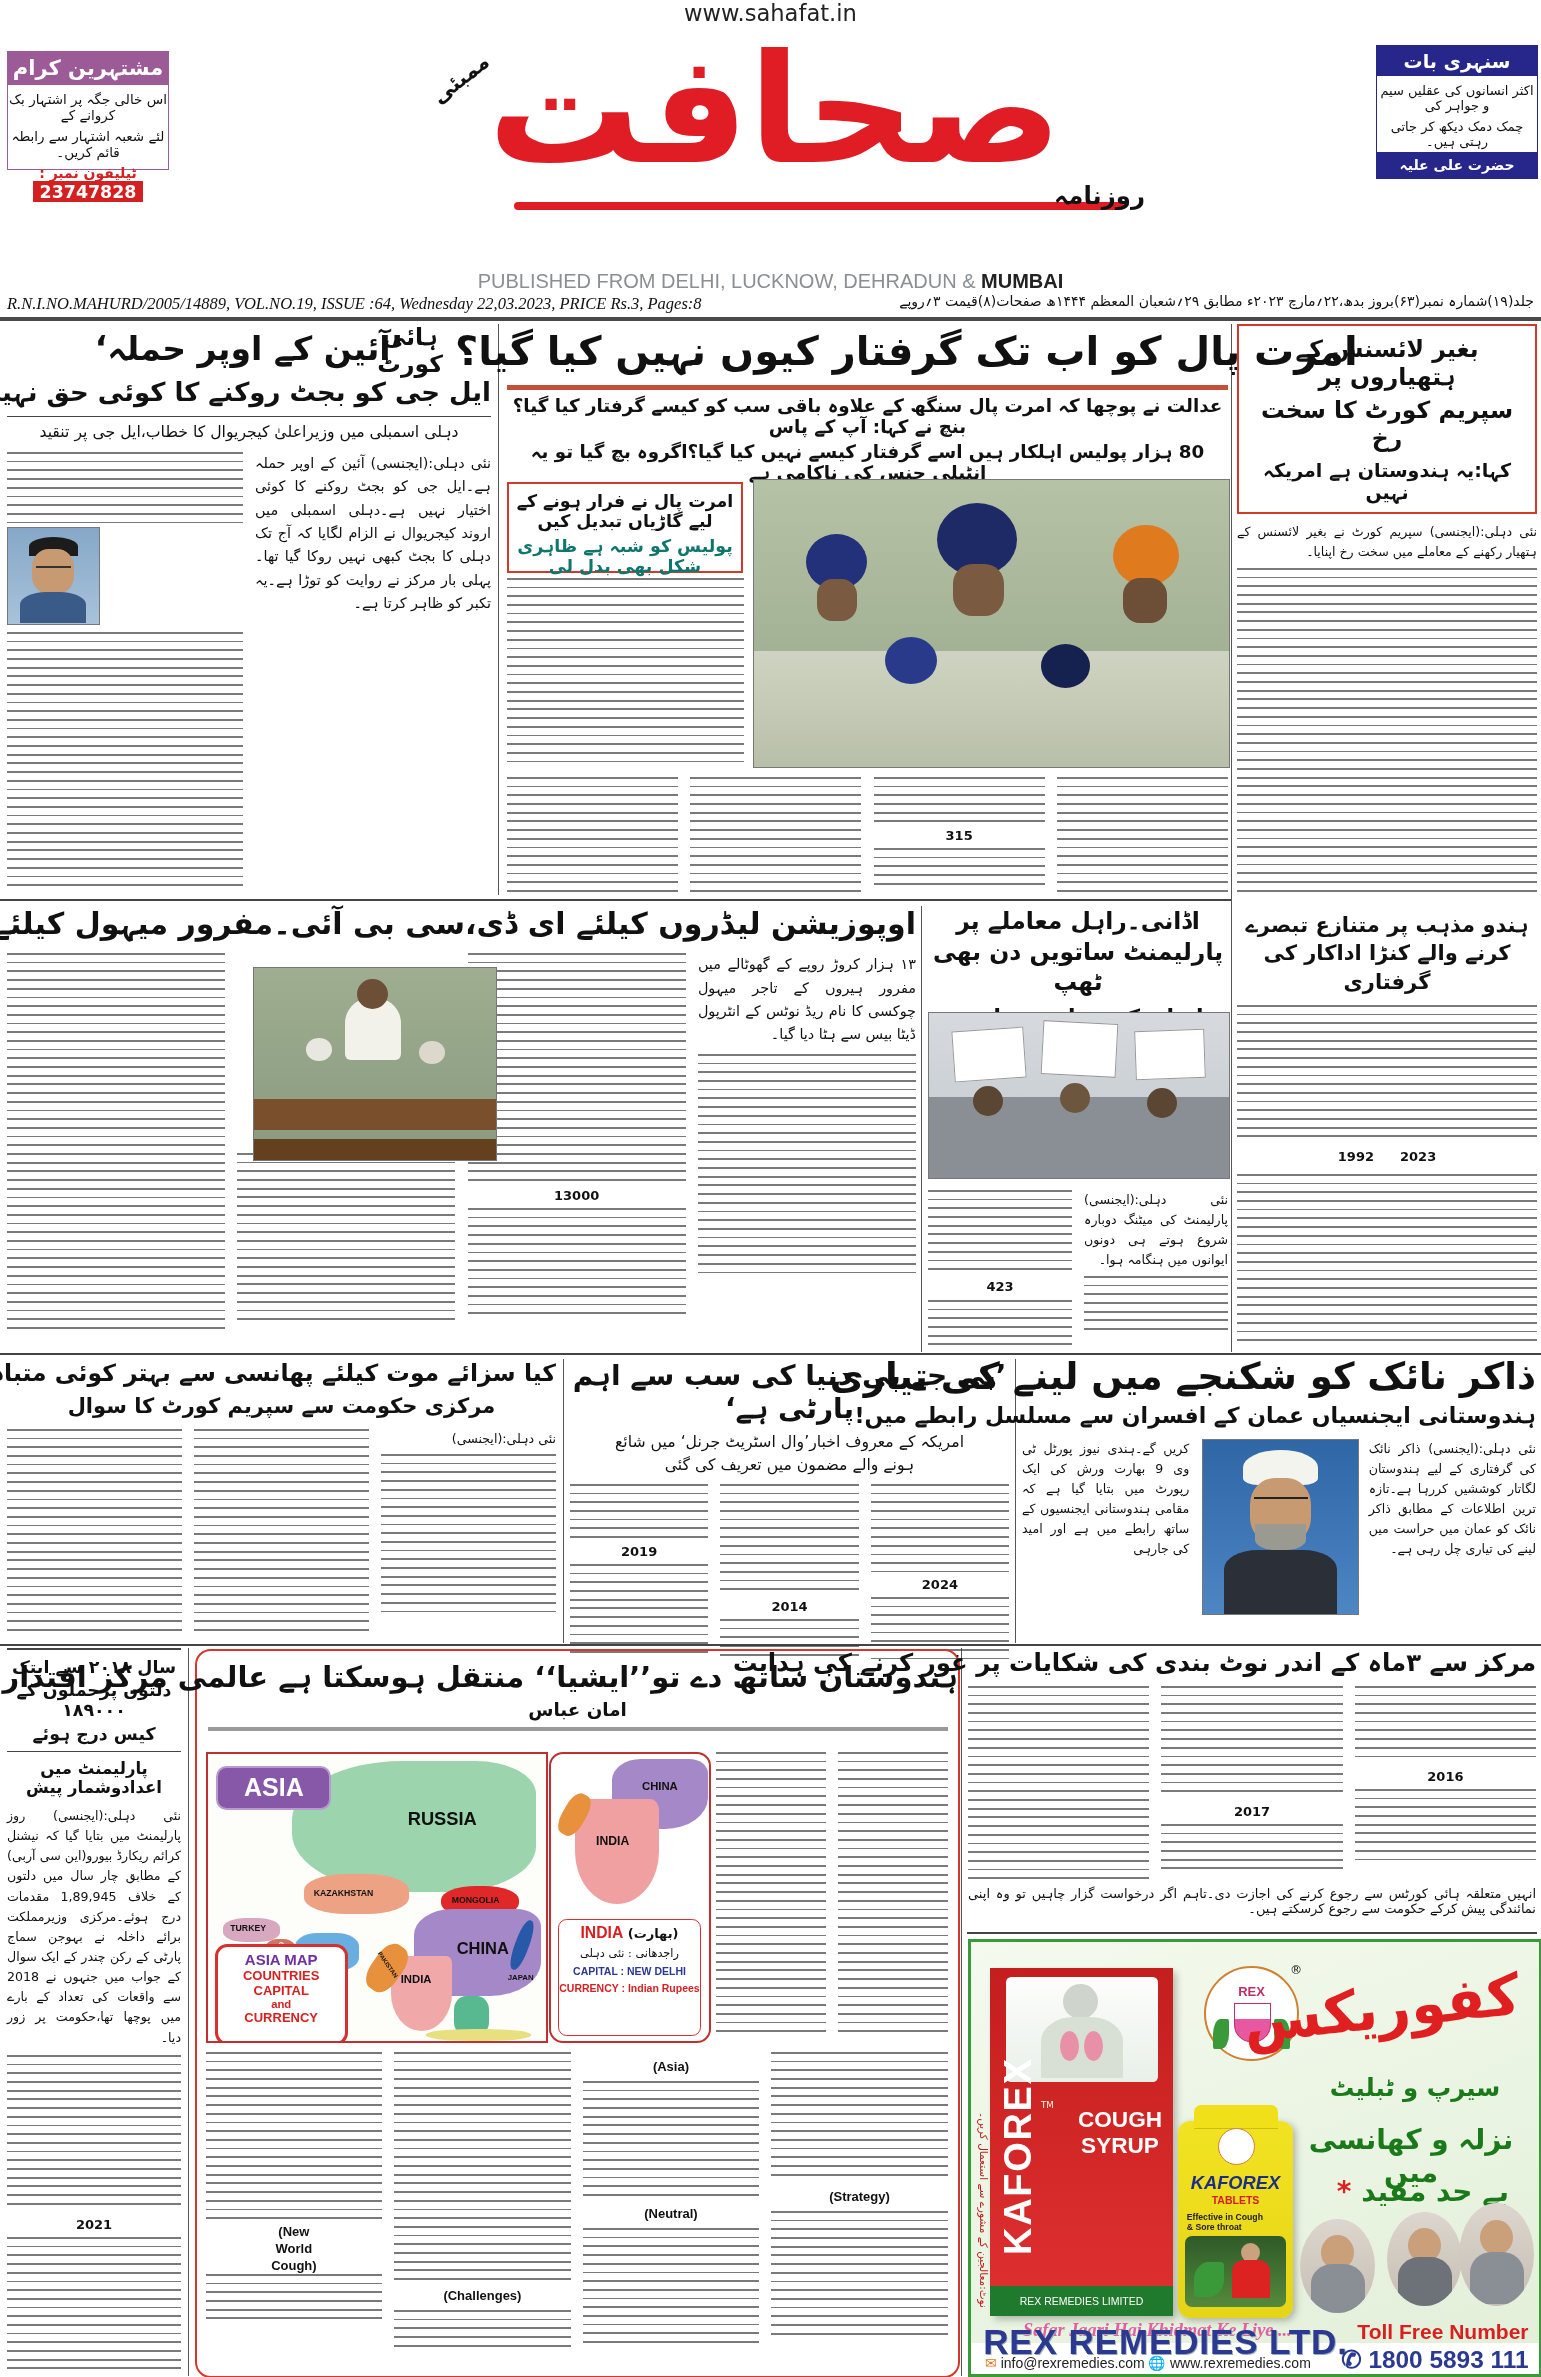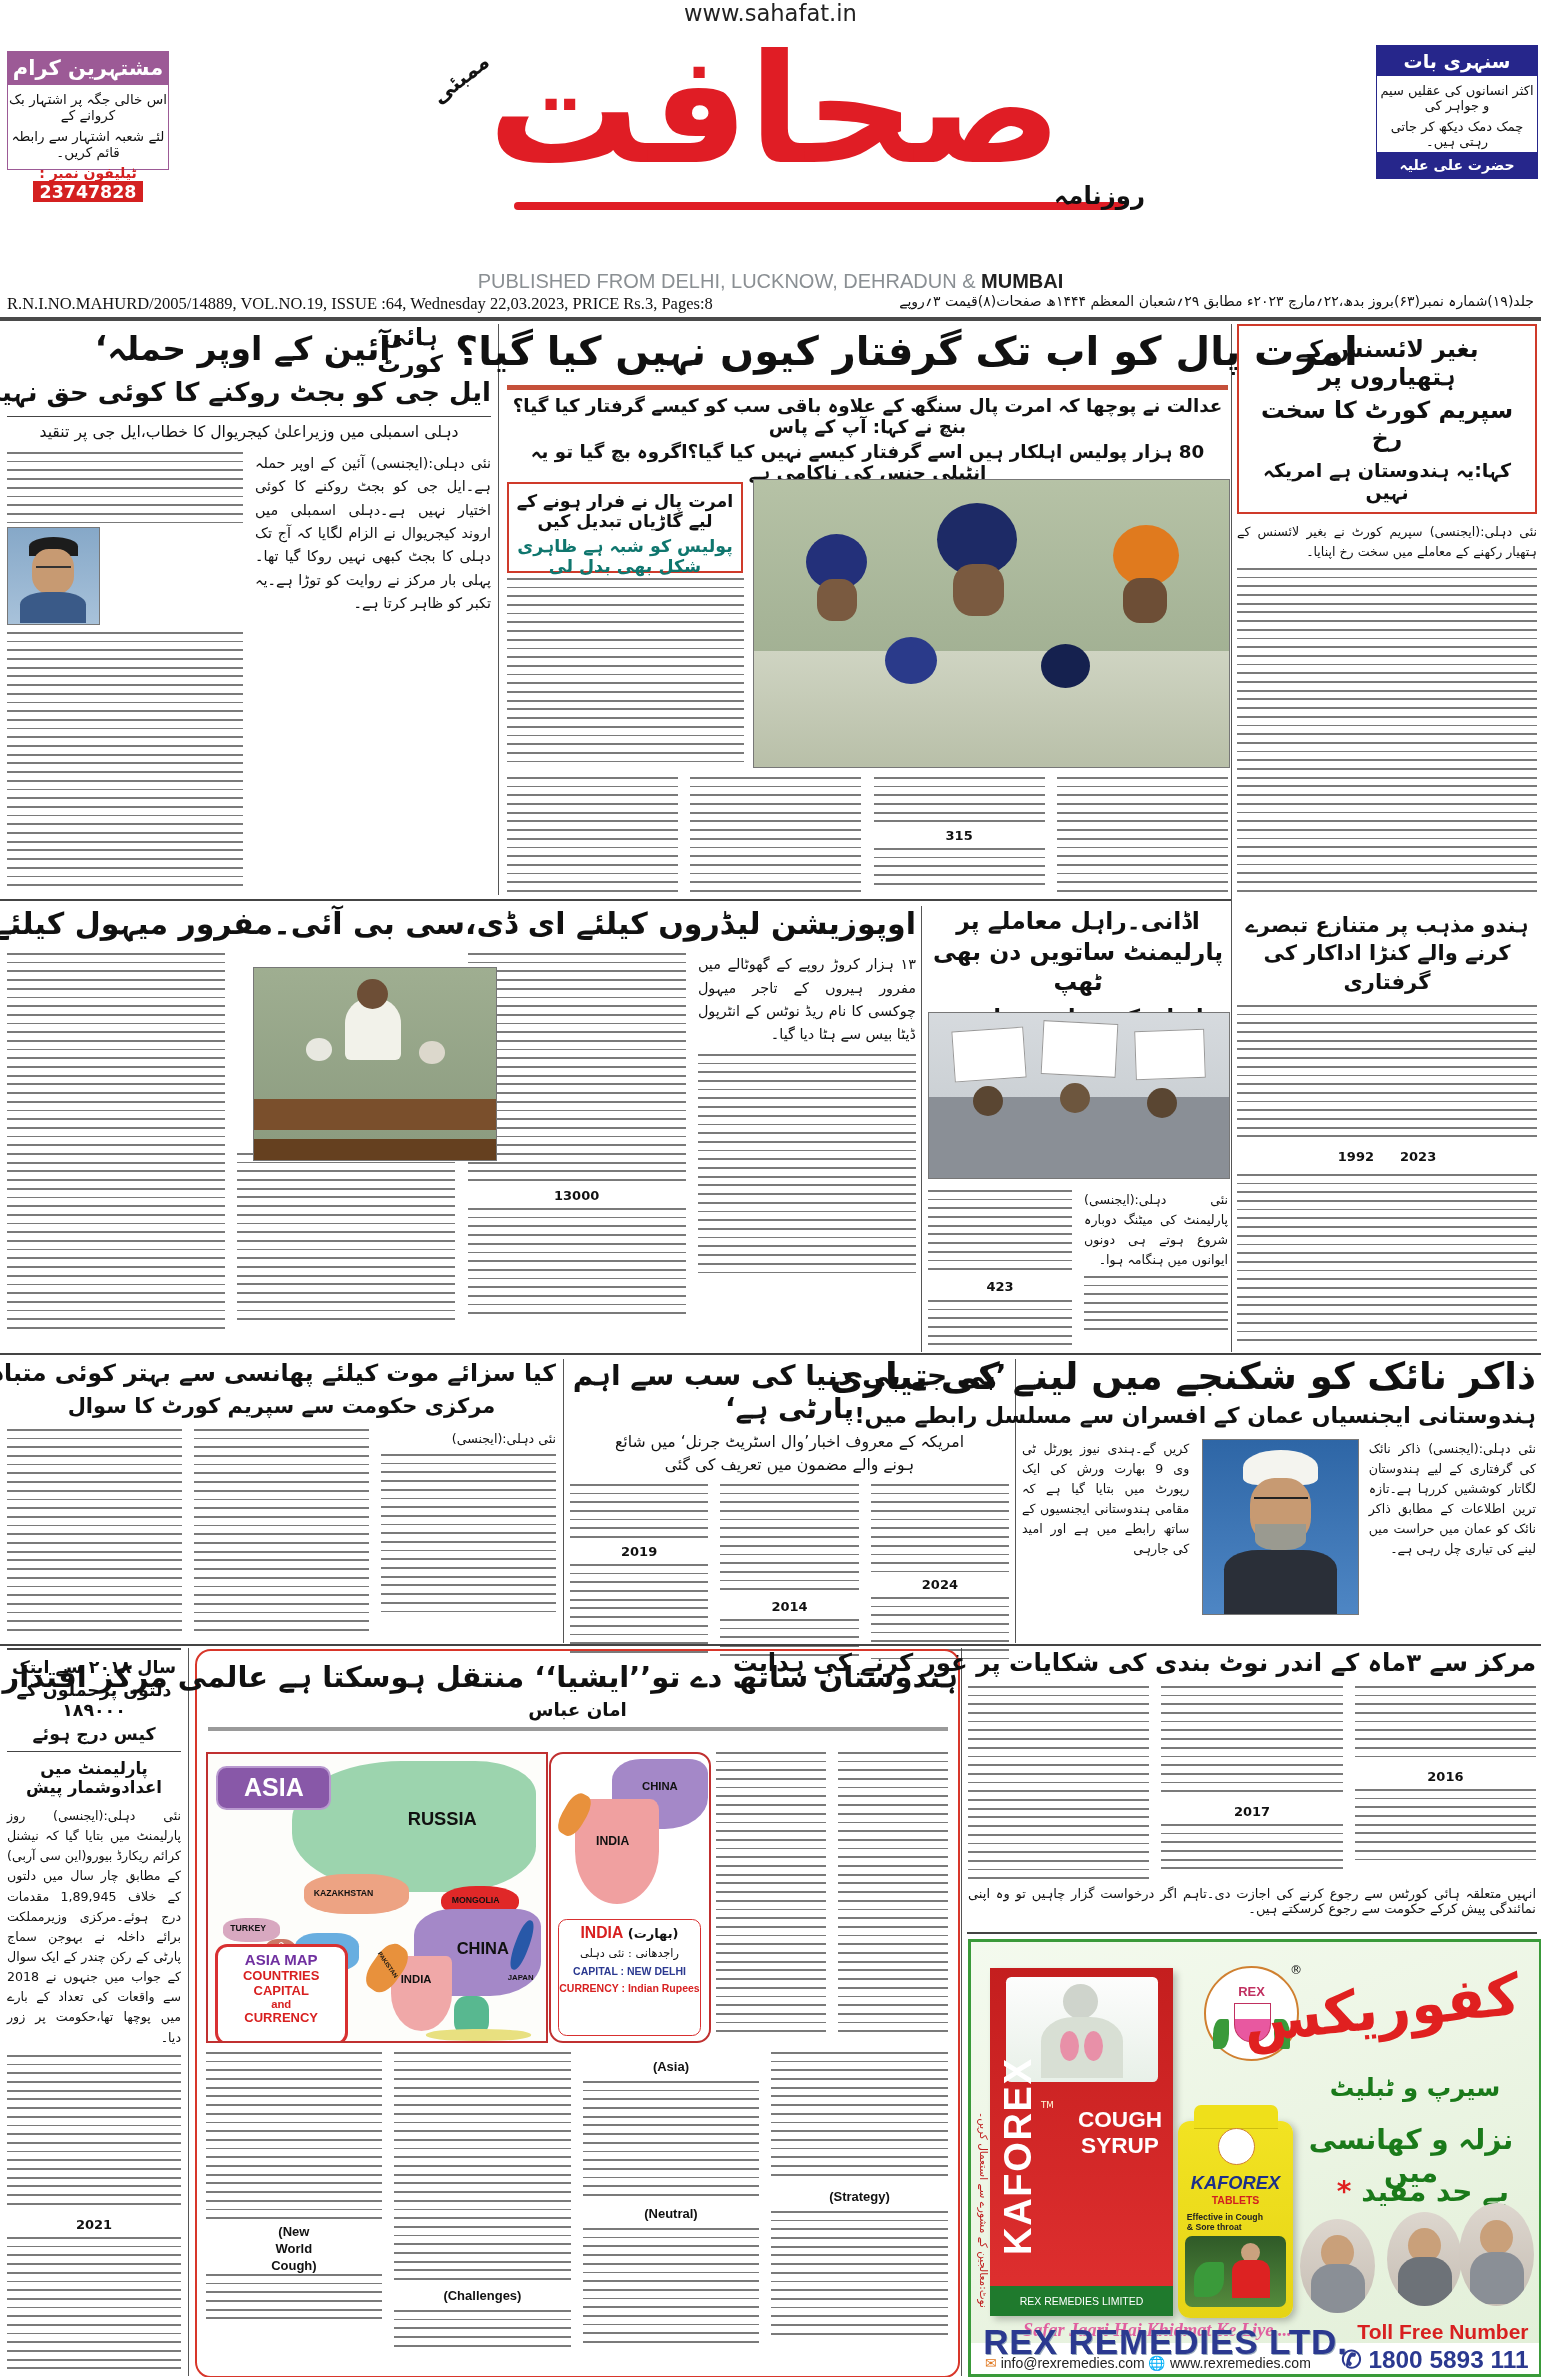--- a/index.html
+++ b/index.html
@@ -52,21 +52,21 @@
     <div class="abs u b" style="left:45px;top:44px;font-size:21px;transform:rotate(-38deg);color:#111;">ممبئی</div>
     <div class="abs" style="left:131px;top:179px;width:610px;height:8.7px;background:#e01d25;border-radius:5.2px;"></div>
     <div class="abs u b" style="left:671px;top:158px;font-size:24.4px;color:#111;">روزنامہ</div>
   </div>
 
   <div class="abs c" style="left:0;right:0;top:270px;font-size:20px;color:#8a8f93;font-family:'Liberation Sans',sans-serif;">
     <span>PUBLISHED FROM DELHI, LUCKNOW, DEHRADUN &amp;</span>
     <span class="b" style="color:#222;">MUMBAI</span>
   </div>
 
-  <div class="abs serif" style="left:7px;top:294px;font-size:16.5px;">R.N.I.NO.MAHURD/2005/14889, VOL.NO.19, ISSUE :64, Wednesday 22,03.2023, PRICE Rs.3, Pages:8</div>
+  <div class="abs serif" style="left:7px;top:294px;font-size:16.5px;font-style:italic;">R.N.I.NO.MAHURD/2005/14889, VOL.NO.19, ISSUE :64, Wednesday 22,03.2023, PRICE Rs.3, Pages:8</div>
   <div class="abs u" style="right:7px;top:293px;font-size:14px;">جلد(۱۹)شمارہ نمبر(۶۳)بروز بدھ،۲۲؍مارچ ۲۰۲۳ء مطابق ۲۹؍شعبان المعظم ۱۴۴۴ھ صفحات(۸)قیمت ۳؍روپے</div>
   <div class="hrule" style="left:0;top:317px;width:1541px;height:4.4px;background:#4a4a4a;"></div>
 
   <div class="vr" style="left:498px;top:324px;height:571px;"></div>
   <div class="vr" style="left:1231px;top:324px;height:1028px;"></div>
   <div class="hrule" style="left:0;top:899px;width:1231px;height:1.7px;"></div>
   <div class="vr" style="left:921px;top:906px;height:446px;"></div>
   <div class="hrule" style="left:0;top:1353px;width:1541px;height:1.7px;"></div>
   <div class="vr" style="left:563px;top:1359px;height:284px;"></div>
   <div class="vr" style="left:1015px;top:1359px;height:284px;"></div>

